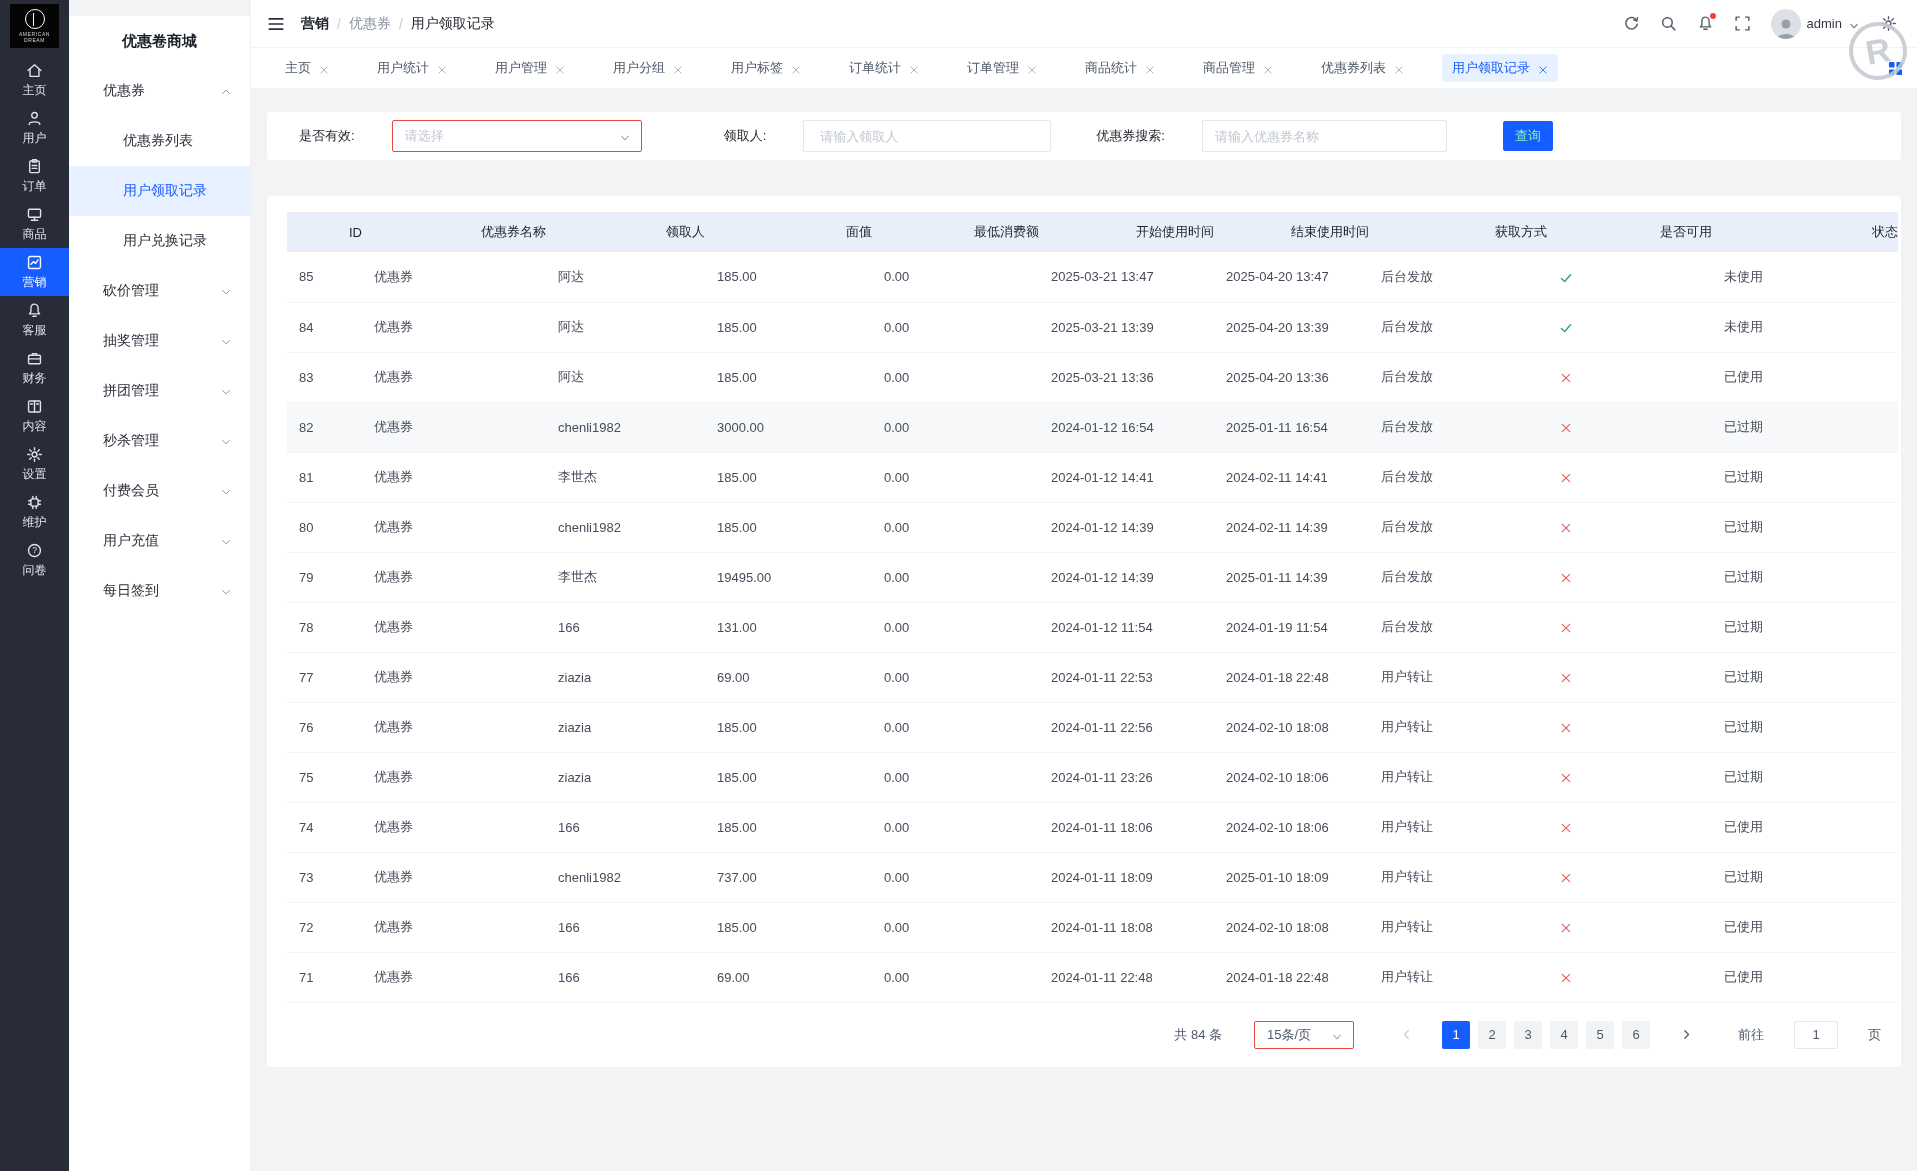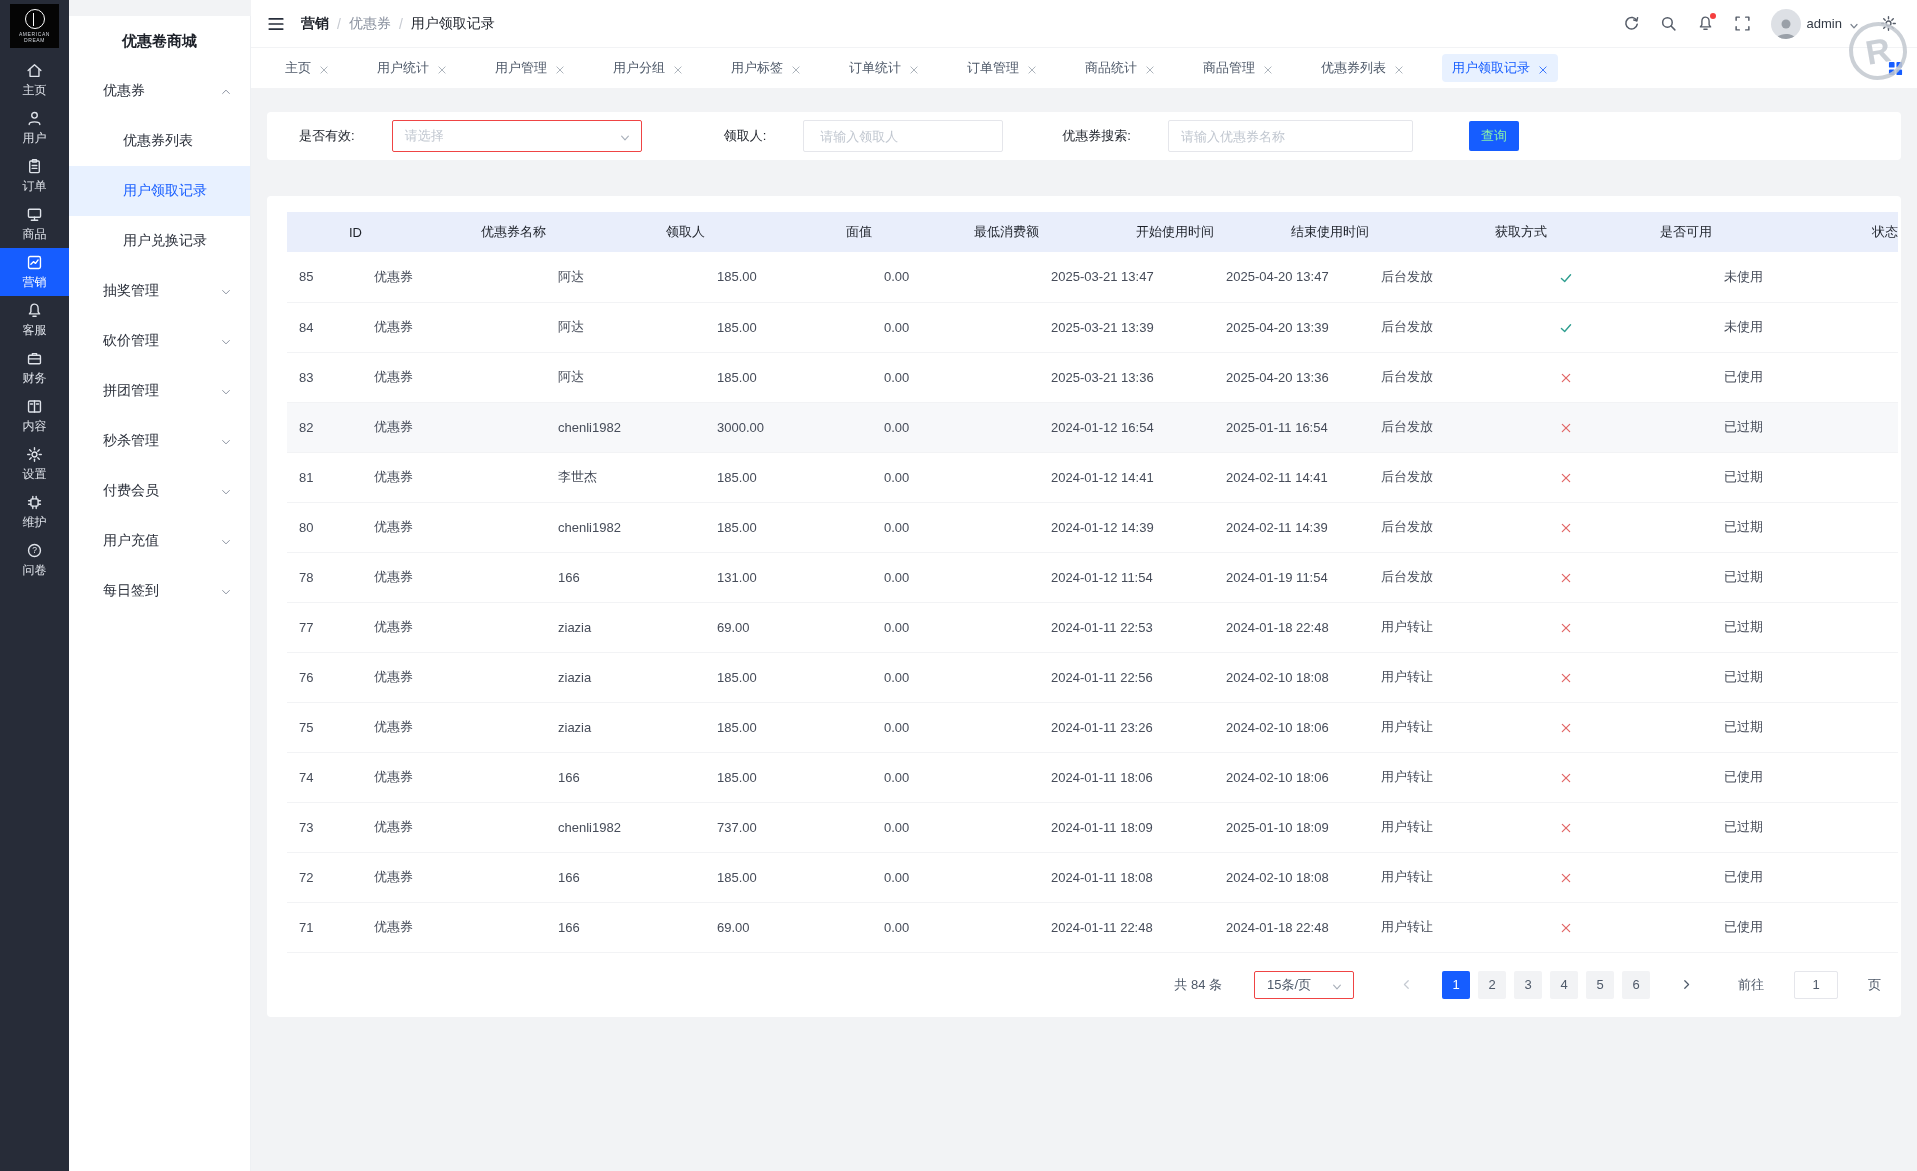--- a/index.html
+++ b/index.html
@@ -57,21 +57,21 @@
 
   
   .filter-card { background:#fff; border-radius:4px; height:48px; display:flex; align-items:center; padding:0 32px; margin-bottom:36px;gap:32px; }
   .f-label { font-size:13px; color:#1d2129; margin-right:5px; white-space:nowrap; }
   .select { height:32px; border:1px solid #ef4444; border-radius:2px; display:flex; align-items:center; padding:0 10px 0 12px; cursor:pointer; background:#fff; }
   .select .ph { flex:1; font-size:13px; color:#c1c7d0; }
   .select .sc { width:12px; height:12px; color:#a9b0ba; }
   .f-select { width:250px; margin-right:50px; }
   .f-input { height:32px; border:1px solid #e5e6eb; border-radius:2px; padding:0 12px; font-size:13px; color:#1d2129; outline:none; font-family:inherit; }
   .f-input::placeholder { color:#c1c7d0; }
-  .f-input.receiver { width:200px; margin-right:27px;padding-left:16px; }
+  .f-input.receiver { width:248px; margin-right:13px;padding-left:16px; }
   .f-input.coupon { width:245px; margin-right:24px; }
   .btn-primary { width:50px; height:30px; background:#165dff; color:#86efac; border:none; border-radius:2px; font-size:13px; cursor:pointer; font-family:inherit; }
 
   
   .table-card { background:#fff; border-radius:4px; padding:16px 20px 0; }
   table { width:100%; border-collapse:collapse; table-layout:fixed; }
   th { background:#e9eefb; height:40px; font-size:13px; font-weight:normal; color:#1d2129; text-align:right; padding-left:12px; }
   td { height:50px; font-size:13px; color:#464c59; padding-left:12px; border-bottom:1px solid #f2f3f5; }
   tr.hl td { background:#f7f8fa; }
   .st-ic { width:14px; height:14px; display:inline-block; vertical-align:middle; }
@@ -212,27 +212,27 @@
       <div class="menu-row menu-child">
         <span class="mlabel">优惠券列表</span>
       </div>
       <div class="menu-row menu-child active">
         <span class="mlabel">用户领取记录</span>
       </div>
       <div class="menu-row menu-child">
         <span class="mlabel">用户兑换记录</span>
       </div>
       <div class="menu-row">
-        <span class="mlabel">抽奖管理</span>
+        <span class="mlabel">砍价管理</span>
         <span class="caret"><svg viewBox="0 0 16 16" fill="none" stroke="currentColor" stroke-width="1.3" stroke-linecap="round" stroke-linejoin="round">
             <polyline points="3.5,6 8,10.5 12.5,6"></polyline>
           </svg></span>
       </div>
       <div class="menu-row">
-        <span class="mlabel">砍价管理</span>
+        <span class="mlabel">抽奖管理</span>
         <span class="caret"><svg viewBox="0 0 16 16" fill="none" stroke="currentColor" stroke-width="1.3" stroke-linecap="round" stroke-linejoin="round">
             <polyline points="3.5,6 8,10.5 12.5,6"></polyline>
           </svg></span>
       </div>
       <div class="menu-row">
         <span class="mlabel">拼团管理</span>
         <span class="caret"><svg viewBox="0 0 16 16" fill="none" stroke="currentColor" stroke-width="1.3" stroke-linecap="round" stroke-linejoin="round">
             <polyline points="3.5,6 8,10.5 12.5,6"></polyline>
           </svg></span>
       </div>
@@ -559,20 +559,35 @@
               <td>2024-01-12 14:39</td>
               <td>2024-02-11 14:39</td>
               <td>后台发放</td>
               <td><span class="st-ic"><svg viewBox="0 0 16 16" fill="none" stroke="#e26666" stroke-width="1.4" stroke-linecap="round">
                     <line x1="3.8" y1="3.8" x2="12.2" y2="12.2"></line>
                     <line x1="12.2" y1="3.8" x2="3.8" y2="12.2"></line>
                   </svg></span></td>
               <td>已过期</td>
             </tr>
             <tr>
+              <td>79</td>
+              <td>优惠券</td>
+              <td>李世杰</td>
+              <td>19495.00</td>
+              <td>0.00</td>
+              <td>2024-01-12 14:39</td>
+              <td>2025-01-11 14:39</td>
+              <td>后台发放</td>
+              <td><span class="st-ic"><svg viewBox="0 0 16 16" fill="none" stroke="#e26666" stroke-width="1.4" stroke-linecap="round">
+                    <line x1="3.8" y1="3.8" x2="12.2" y2="12.2"></line>
+                    <line x1="12.2" y1="3.8" x2="3.8" y2="12.2"></line>
+                  </svg></span></td>
+              <td>已过期</td>
+            </tr>
+            <tr>
               <td>78</td>
               <td>优惠券</td>
               <td>166</td>
               <td>131.00</td>
               <td>0.00</td>
               <td>2024-01-12 11:54</td>
               <td>2024-01-19 11:54</td>
               <td>后台发放</td>
               <td><span class="st-ic"><svg viewBox="0 0 16 16" fill="none" stroke="#e26666" stroke-width="1.4" stroke-linecap="round">
                     <line x1="3.8" y1="3.8" x2="12.2" y2="12.2"></line>

